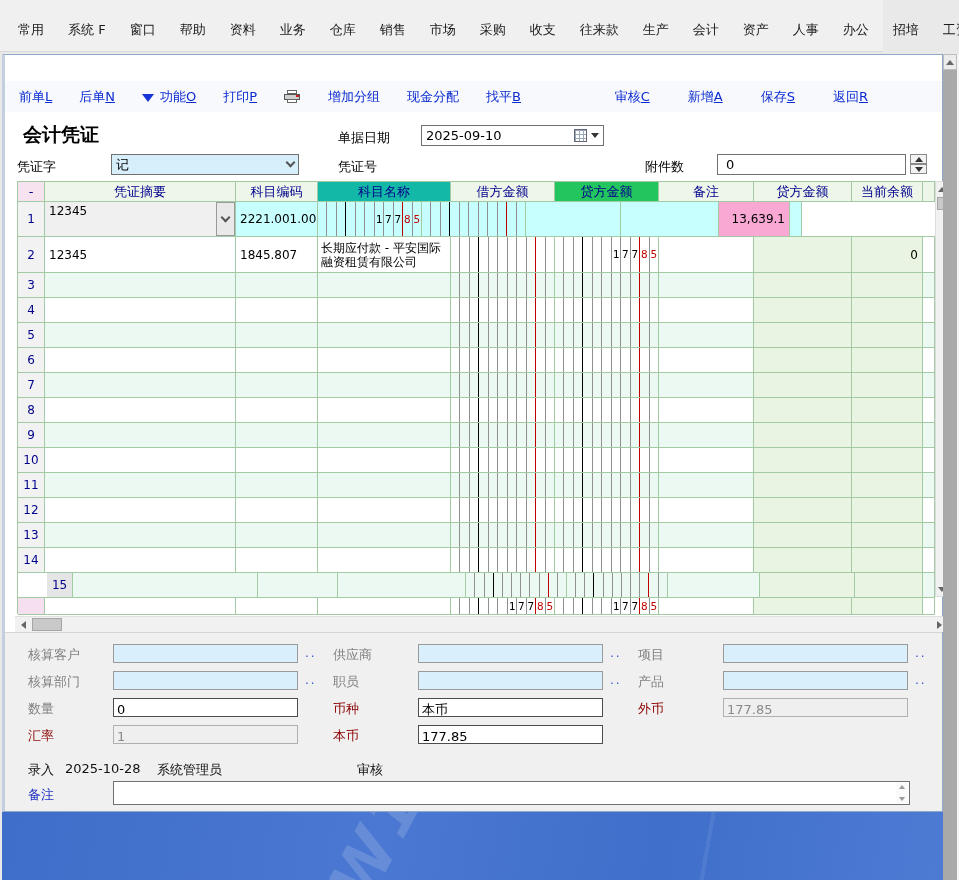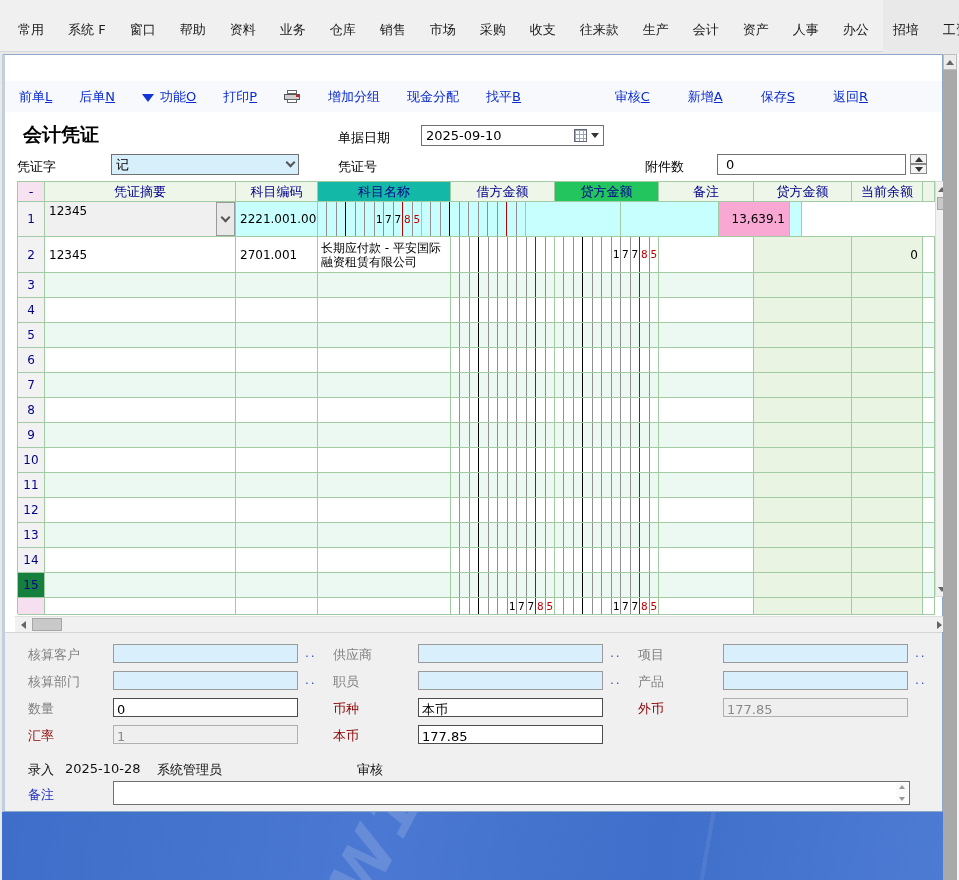--- a/index.html
+++ b/index.html
@@ -316,21 +316,21 @@
           </div>
         </div>
         <div class="td" style="width: 95px; background: rgb(199, 255, 255);"></div>
         <div class="td" style="width: 98px; background: rgb(199, 255, 255);"></div>
         <div class="td bal" style="width: 71px; background: #f9a8d4;">13,639.1</div>
         <div class="td" style="width: 12px; background: rgb(199, 255, 255);"></div>
       </div>
       <div class="tr" style="height: 36px;">
         <div class="td num" style="width: 27px; background: rgb(242, 242, 242);">2</div>
         <div class="td txt" style="width: 191px; background: rgb(255, 255, 255);">12345</div>
-        <div class="td txt" style="width: 82px; background: rgb(255, 255, 255);">2701.001</div>
+        <div class="td txt" style="width: 82px; background: rgb(255, 255, 255);">1845.807</div>
         <div class="td name" style="width: 133px; background: rgb(255, 255, 255);">长期应付款 - 平安国际融资租赁有限公司</div>
         <div class="td" style="width: 104px; background: rgb(255, 255, 255);">
           <div class="ledger">
             <span class="lc"></span>
             <span class="lc"></span>
             <span class="lc lc-black"></span>
             <span class="lc"></span>
             <span class="lc"></span>
             <span class="lc"></span>
             <span class="lc"></span>
@@ -834,21 +834,21 @@
             <span class="lc"></span>
             <span class="lc"></span>
           </div>
         </div>
         <div class="td" style="width: 95px; background: rgb(255, 255, 255);"></div>
         <div class="td" style="width: 98px; background: rgb(234, 244, 226);"></div>
         <div class="td" style="width: 71px; background: rgb(234, 244, 226);"></div>
         <div class="td" style="width: 12px; background: rgb(255, 255, 255);"></div>
       </div>
       <div class="tr" style="height: 25px;">
-        <div class="td num" style="width: 27px; background: #15803d;">15</div>
+        <div class="td num" style="width: 27px; background: #e5e5e5; margin-left: 29px;">15</div>
         <div class="td" style="width: 191px; background: rgb(236, 249, 243);"></div>
         <div class="td" style="width: 82px; background: rgb(236, 249, 243);"></div>
         <div class="td" style="width: 133px; background: rgb(236, 249, 243);"></div>
         <div class="td" style="width: 104px; background: rgb(236, 249, 243);">
           <div class="ledger">
             <span class="lc"></span>
             <span class="lc"></span>
             <span class="lc lc-black"></span>
             <span class="lc"></span>
             <span class="lc"></span>

